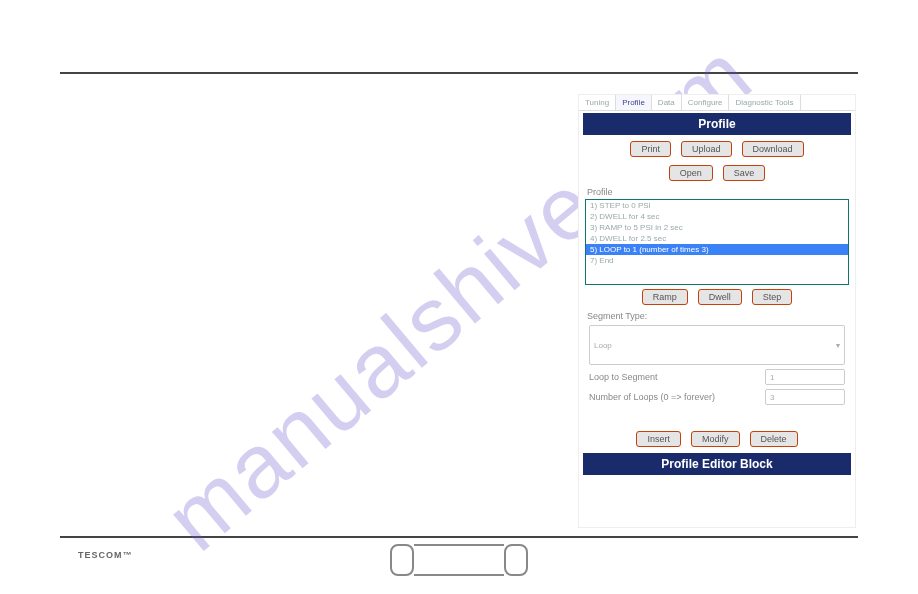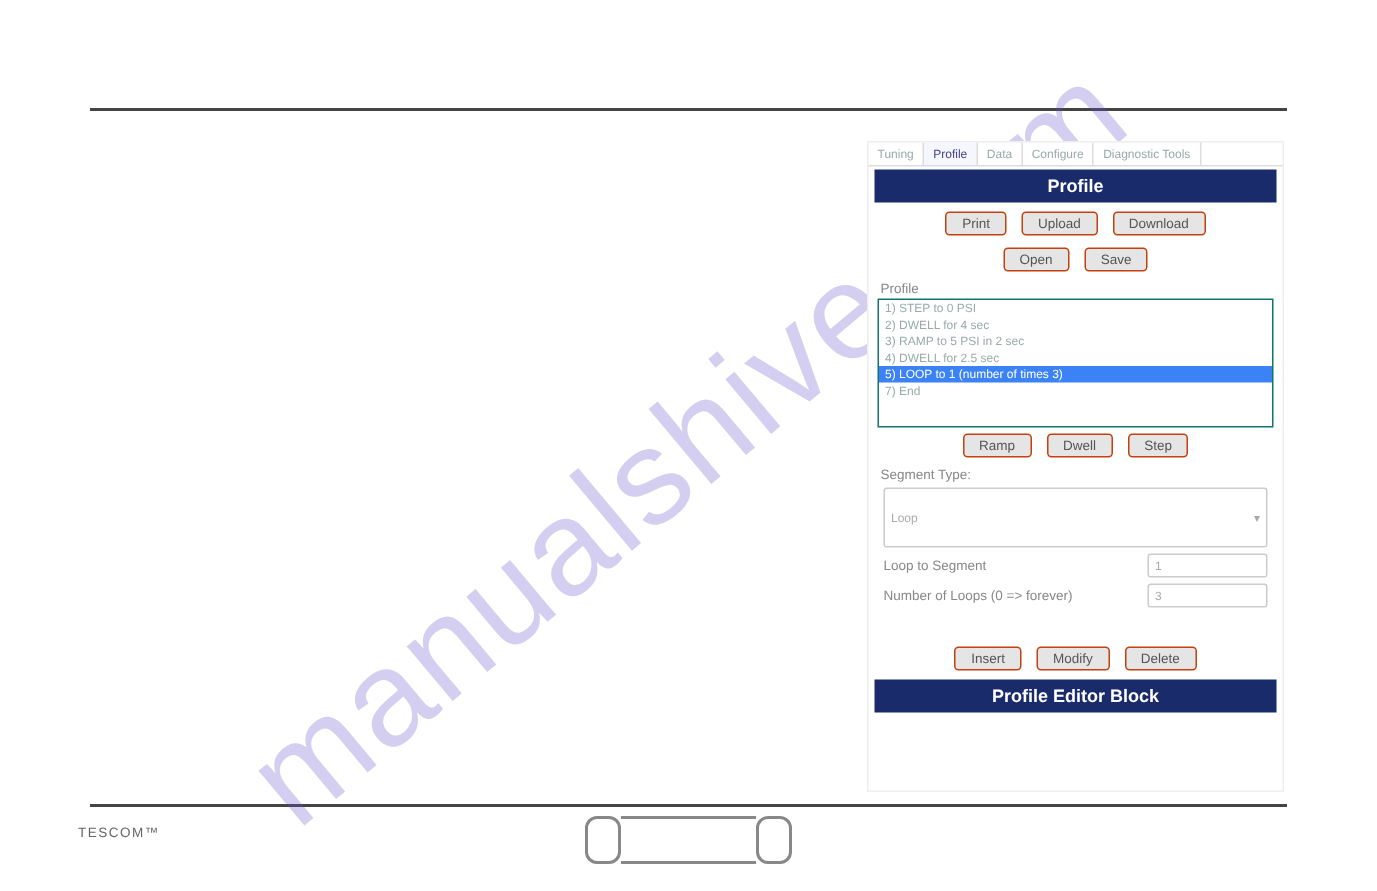--- a/index.html
+++ b/index.html
@@ -1,19 +1,19 @@
 <!DOCTYPE html>
 <html><head>
 <meta charset="utf-8">
 <style>
 body{margin:0;font-family:Arial,sans-serif;font-size:10px;color:#333;background:#fff;width:918px;height:594px;position:relative;overflow:hidden}
 .topline,.botline{position:absolute;left:60px;right:60px;height:2px;background:#444}
 .topline{top:72px}.botline{bottom:56px}
 .wm{position:absolute;left:50%;top:50%;transform:translate(-50%,-50%) rotate(-40deg);font-size:90px;font-weight:500;color:rgba(100,80,200,0.28);letter-spacing:2px;pointer-events:none;white-space:nowrap}
-.logo{position:absolute;left:52px;bottom:24px;font-size:18px;font-weight:400;letter-spacing:1px;color:#666}
+.logo{position:absolute;left:78px;bottom:24px;font-size:18px;font-weight:700;letter-spacing:1px;color:#666}
 .logo span{font-size:9px;vertical-align:super}
 .pager{position:absolute;left:50%;bottom:18px;transform:translateX(-50%);display:flex;align-items:center;gap:0}
 .pager .tab{width:20px;height:28px;border:2px solid #888;border-radius:8px;background:#fff}
 .pager .mid{width:90px;height:28px;border:2px solid #888;border-left:0;border-right:0;background:#fff}
 .panel{position:absolute;top:94px;right:62px;width:276px;height:432px;background:#fff;border:1px solid #eee}
 .tabs{display:flex;border-bottom:1px solid #ddd}
 .tabs span{padding:3px 6px;font-size:8px;border-right:1px solid #ddd;color:#9aa}
 .tabs .on{color:#448;background:#f6f6ff}
 .bar{background:#1a2b6b;color:#fff;text-align:center;font-size:12px;font-weight:700;padding:4px 0;margin:2px 4px}
 .row{display:flex;justify-content:center;gap:10px;padding:4px}

